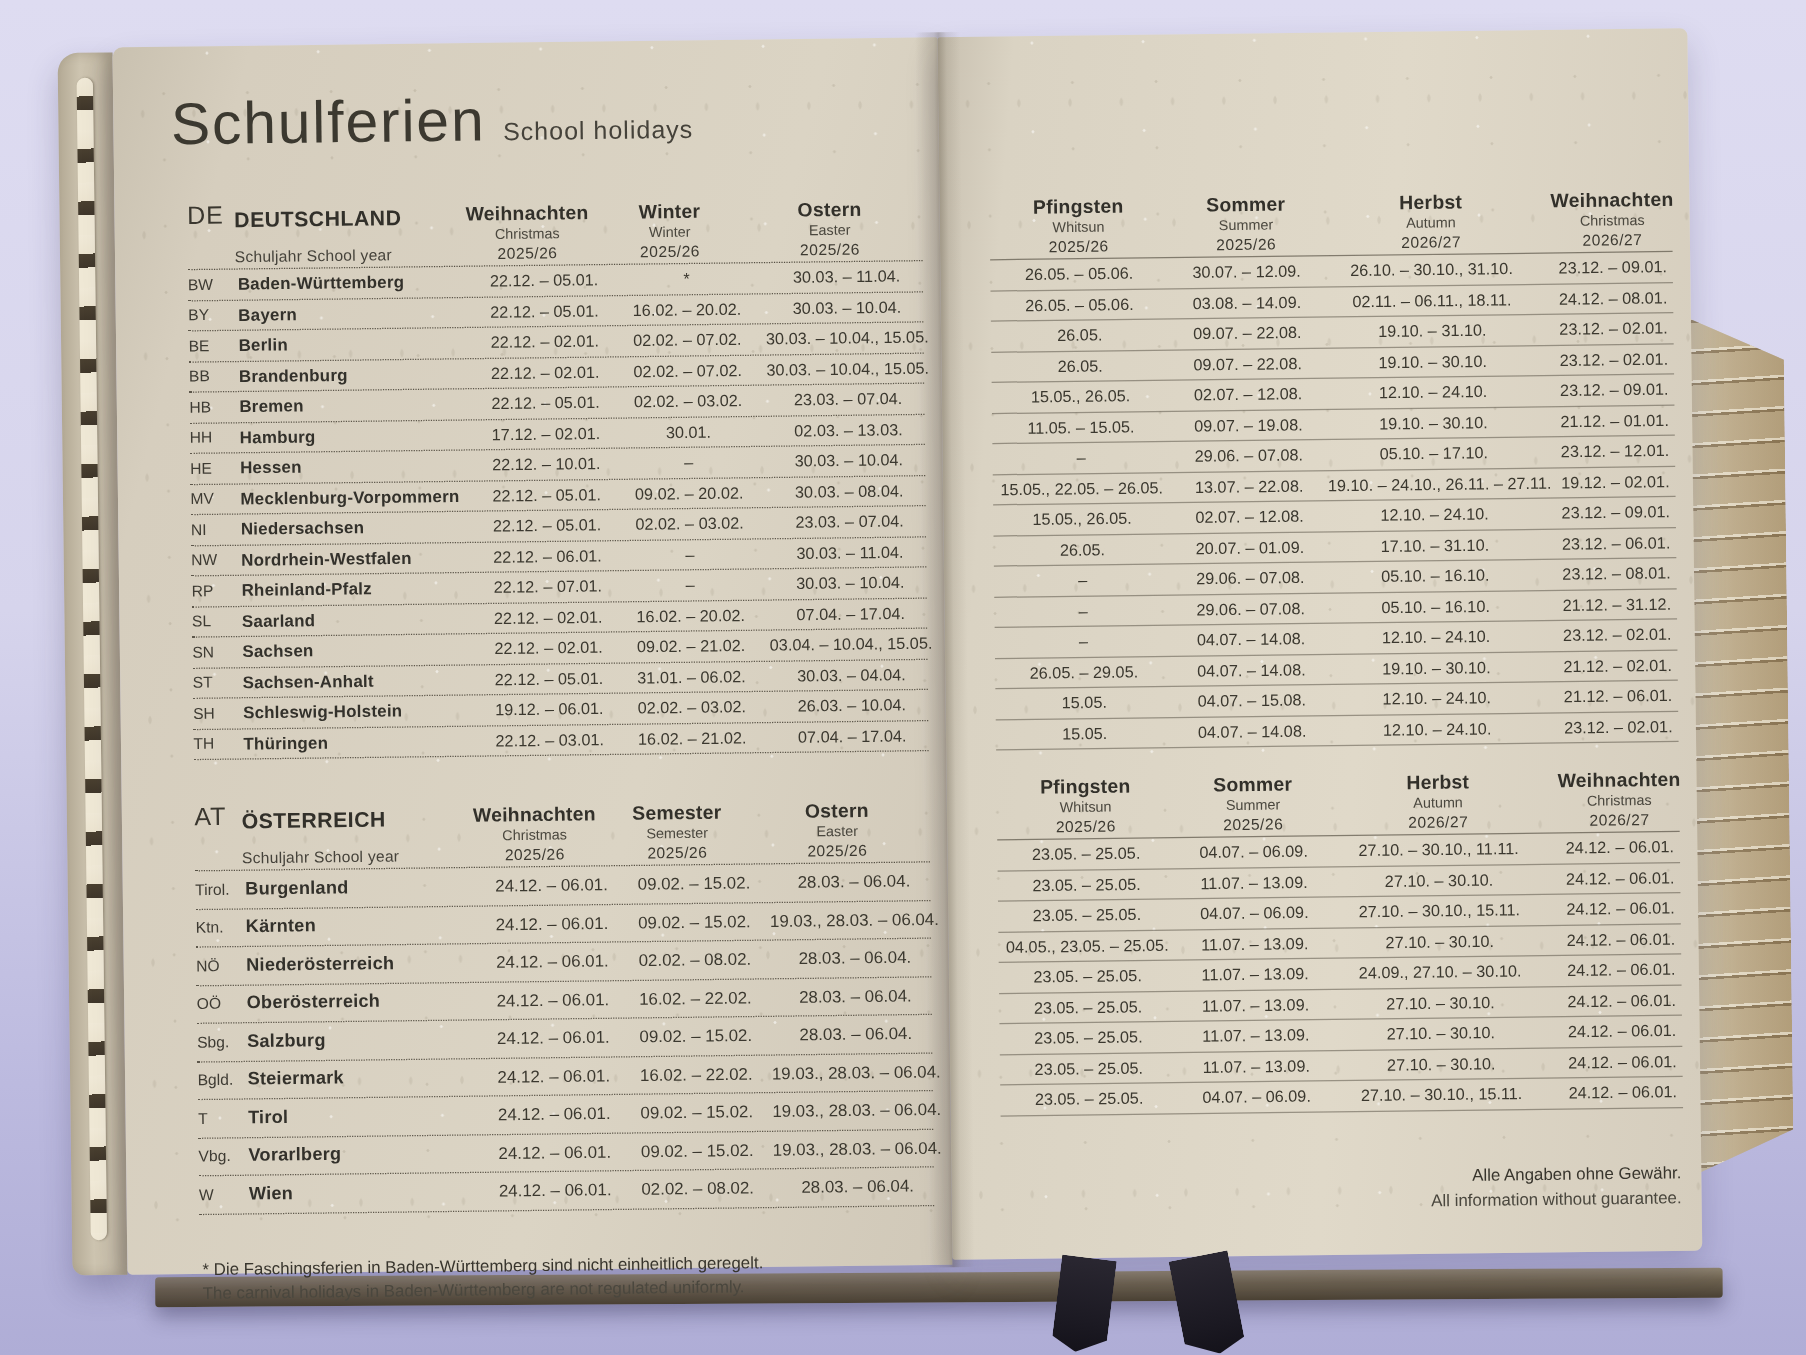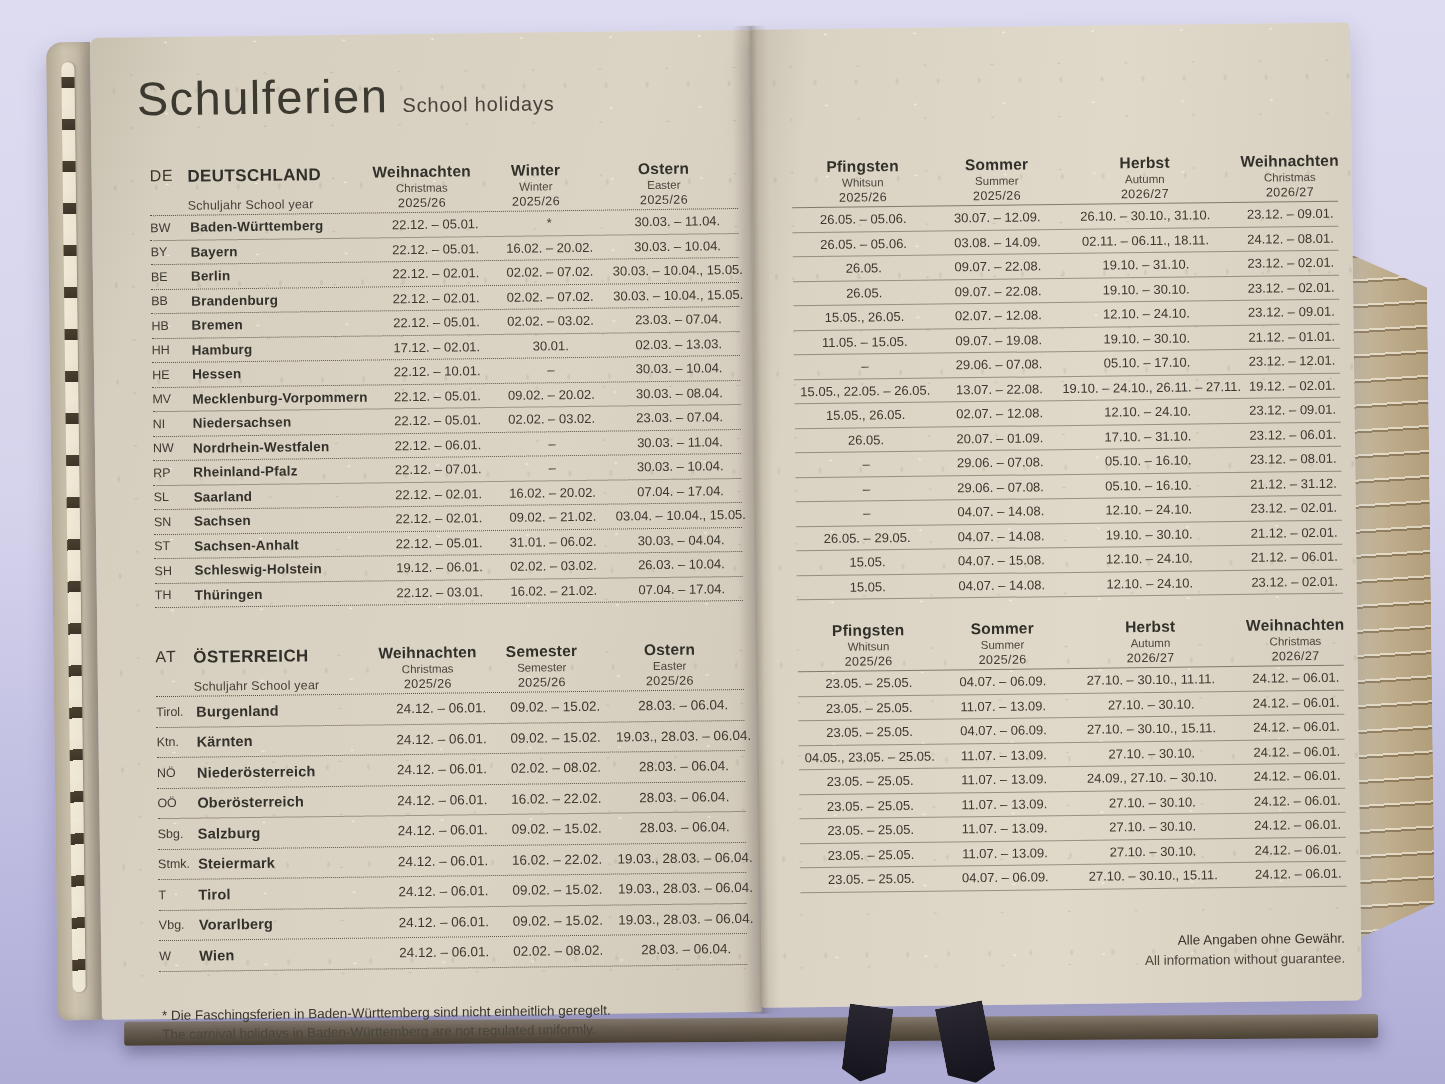--- a/index.html
+++ b/index.html
@@ -61,21 +61,21 @@
 
   
   .content{position:relative;z-index:3;height:100%;}
   .pl-inner{padding:0 14px 0 58px;}
   .pr-inner{padding:0 14px 0 40px;position:relative;height:100%;}
   .title-block{margin:34px 0 0 46px;height:70px;white-space:nowrap;}
   .title-de{font-size:47px;letter-spacing:1.5px;color:#3c3930;}
   .title-en{font-size:20px;letter-spacing:.8px;color:#45423a;margin-left:14px;}
 
   .sec-head{display:flex;align-items:flex-end;height:64px;border-bottom:1px dotted rgba(72,66,54,.9);}
-  .sec-code{width:40px;font-size:16px;letter-spacing:.8px;padding-bottom:30px;}
+  .sec-code{width:40px;font-size:20px;letter-spacing:.8px;padding-bottom:30px;}
   .sec-namewrap{width:185px;padding-bottom:2px;}
   .sec-name{font-weight:bold;font-size:17px;letter-spacing:.4px;color:#32302a;}
   .schoolyear{font-size:12.5px;color:#45423a;margin-top:12px;letter-spacing:.2px;}
   .colheads{display:flex;}
   .colhead{text-align:center;padding-bottom:2px;}
   .ch-t{font-weight:bold;font-size:15.5px;color:#32302a;letter-spacing:.2px;}
   .ch-s{font-size:11.5px;color:#4a473e;margin-top:1px;}
   .ch-y{font-size:12.5px;color:#3d3a32;margin-top:2px;letter-spacing:.4px;}
   
   .wL1{width:120px;} .wL2{width:108px;} .wL3{width:148px;}
@@ -360,21 +360,21 @@
 
               <div class="trow grid-l">
                 <div class="c-code">Sbg.</div>
                 <div class="c-name">Salzburg</div>
                 <div class="c-date">24.12. – 06.01.</div>
                 <div class="c-date">09.02. – 15.02.</div>
                 <div class="c-date">28.03. – 06.04.</div>
               </div>
 
               <div class="trow grid-l">
-                <div class="c-code">Stmk.</div>
+                <div class="c-code">Bgld.</div>
                 <div class="c-name">Steiermark</div>
                 <div class="c-date">24.12. – 06.01.</div>
                 <div class="c-date">16.02. – 22.02.</div>
                 <div class="c-date">19.03., 28.03. – 06.04.</div>
               </div>
 
               <div class="trow grid-l">
                 <div class="c-code">T</div>
                 <div class="c-name">Tirol</div>
                 <div class="c-date">24.12. – 06.01.</div>

